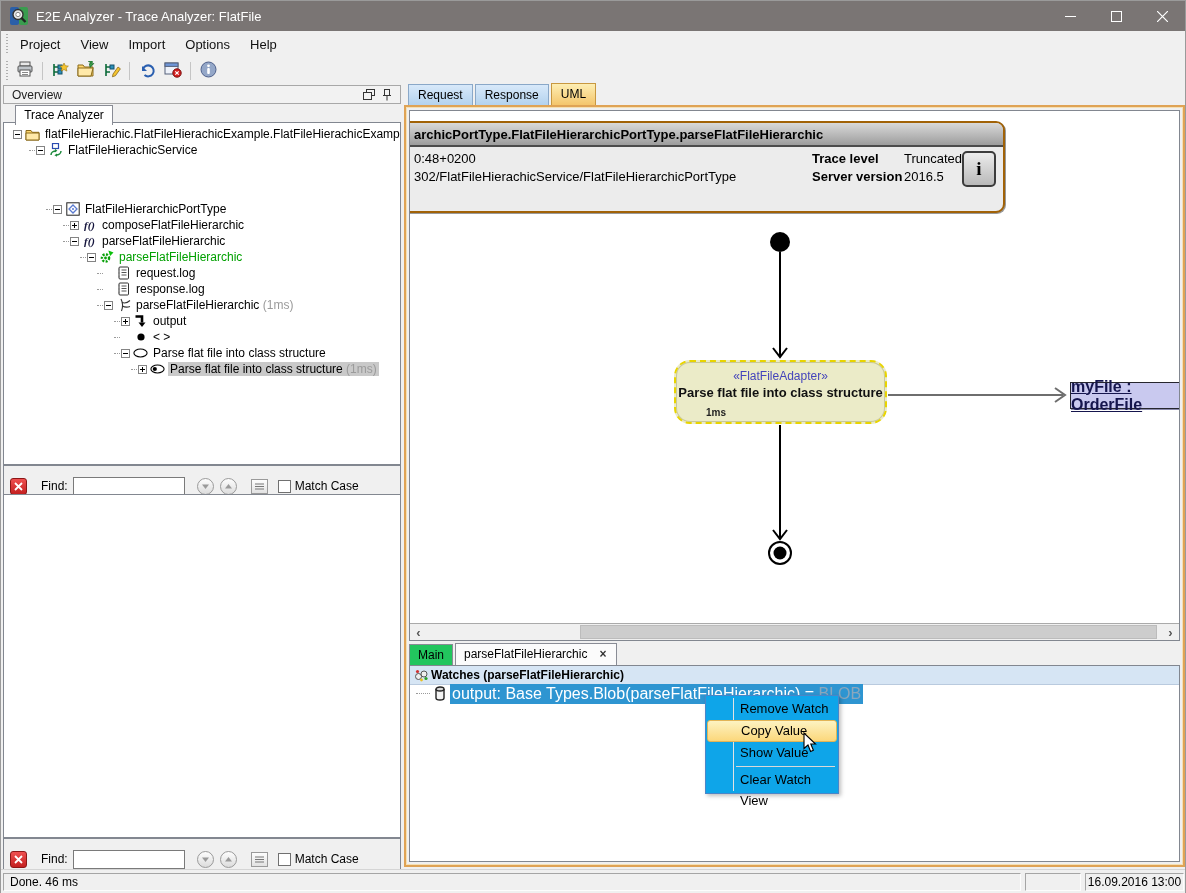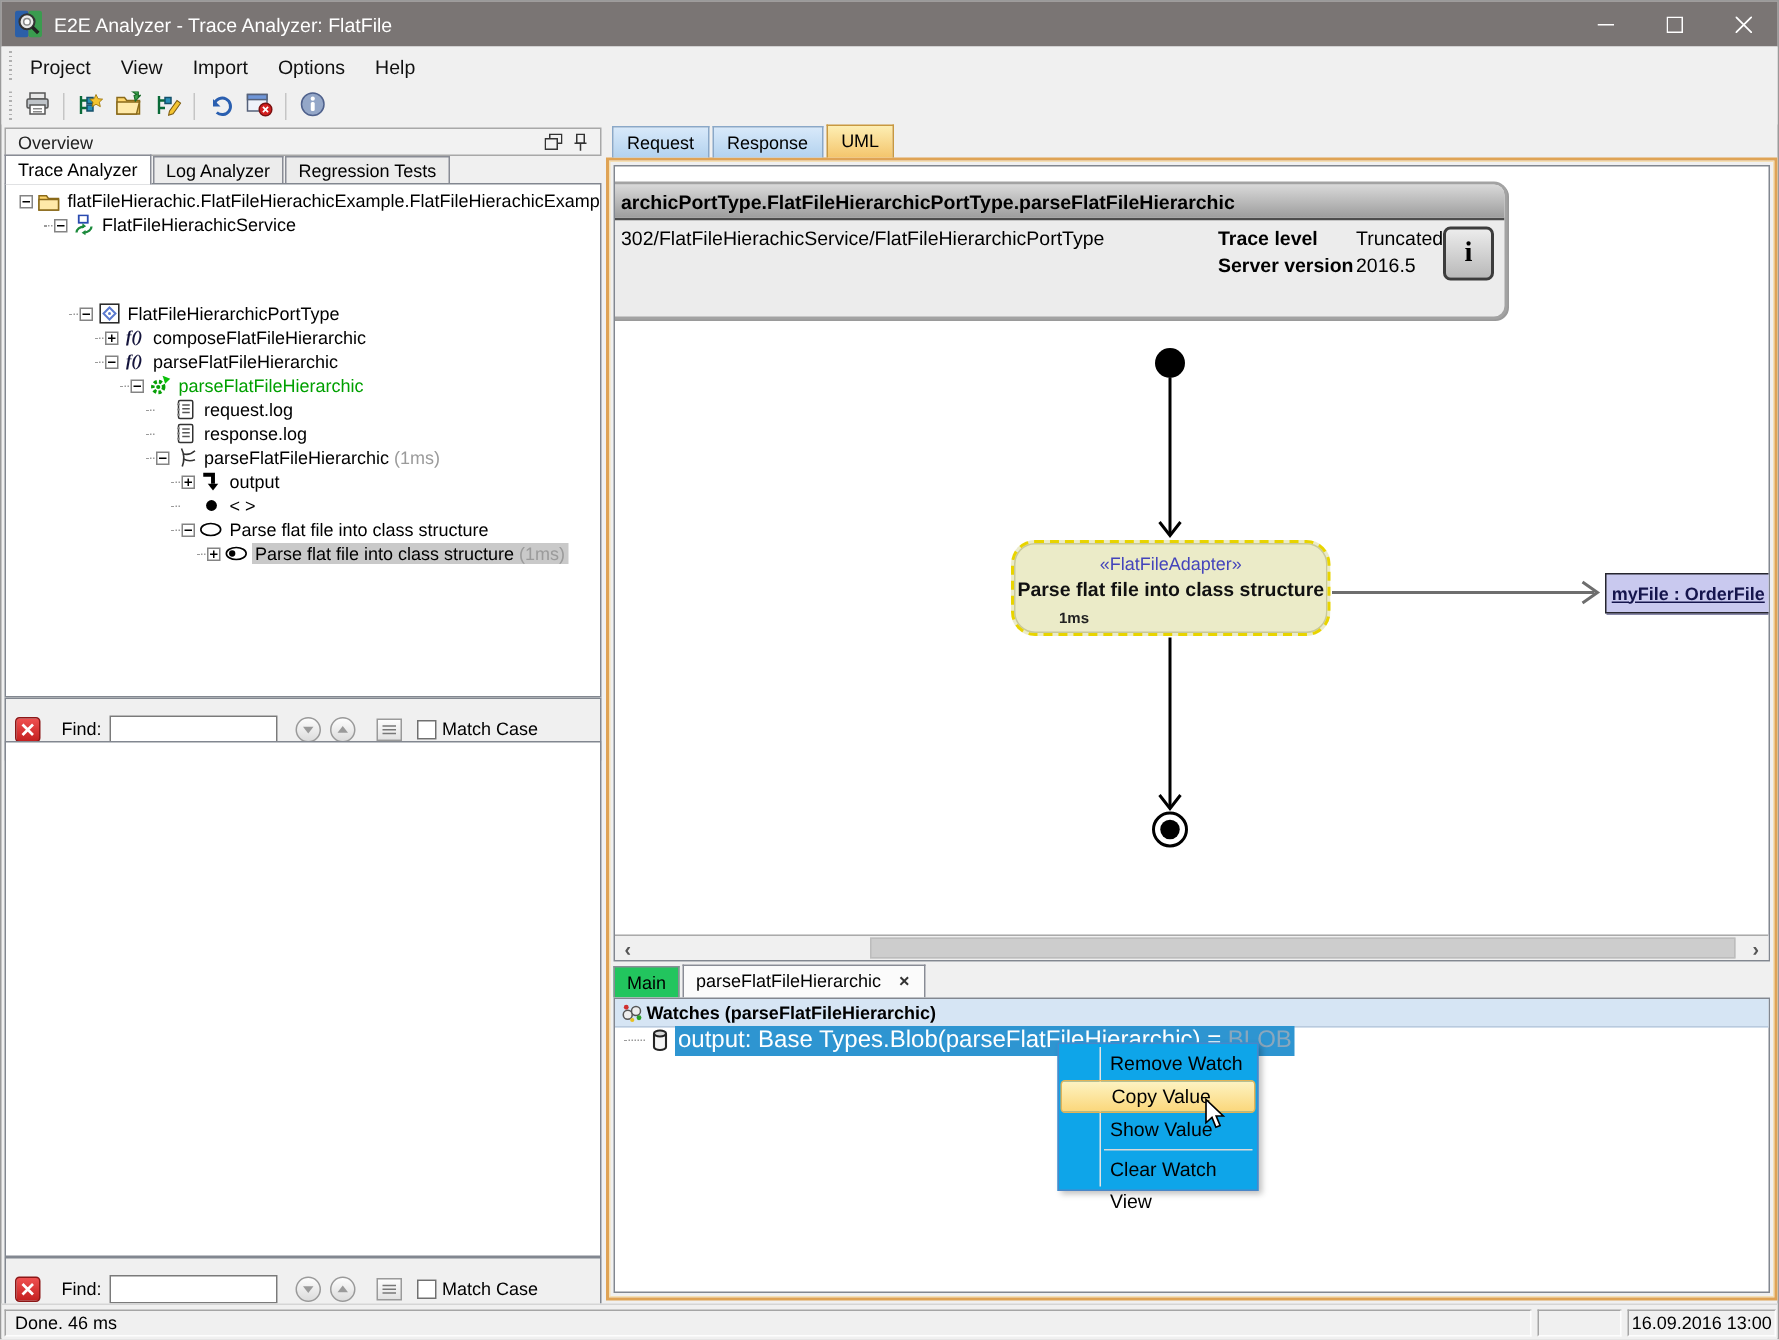--- a/index.html
+++ b/index.html
@@ -21,21 +21,21 @@
   
   #toolbar { position:absolute; left:0; top:57px; width:100%; height:25px; background:#f0f0f0; display:flex; align-items:center; }
   .tb-btn { width:26px; height:22px; display:flex; align-items:center; justify-content:center; border:1px solid transparent; }
   .tb-sep { width:1px; height:18px; background:#c5c5c5; margin:0 4px; }
 
   
   #overview-panel { position:absolute; left:2px; top:84px; width:398px; height:780px; }
   #ov-header { position:absolute; left:0; top:0; width:100%; height:19px; background:#f2f2f2; border:1px solid #a8a8a8; display:flex; align-items:center; padding:0 4px 0 8px; }
   #ov-header .t { flex:1; font-size:12px; color:#222; }
   .ov-ico { width:18px; height:15px; display:flex; align-items:center; justify-content:center; }
-  #left-tabs { position:absolute; left:0; top:20px; height:18px; display:flex; align-items:flex-end; }
+  #left-tabs { position:absolute; left:0; top:20px; height:18px; display:flex; align-items:flex-end;flex-direction:column; }
   .ltab { font-size:12px; padding:2px 8px 2px 8px; border:1px solid #898c95; border-bottom:none; background:#ececec; margin-right:1px; position:relative; }
   .ltab.active { background:#fff; padding-bottom:3px; z-index:2; }
   #tree-box { position:absolute; left:0; top:37px; width:100%; height:343px; background:#fff; border:1px solid #828790; overflow:hidden; }
   .trow { height:16px; display:flex; align-items:center; white-space:nowrap; font-size:12px; }
   .stub { display:inline-block; width:6px; height:1px; border-top:1px dotted #9a9a9a; margin-right:1px; }
   .expander { width:9px; height:9px; border:1px solid #848484; background:#fff; position:relative; flex:none; margin-right:3px; }
   .expander::before { content:""; position:absolute; left:1px; top:3px; width:5px; height:1px; background:#000; }
   .expander.plus::after { content:""; position:absolute; left:3px; top:1px; width:1px; height:5px; background:#000; }
   .expander.none { visibility:hidden; }
   .ticon { width:15px; height:14px; flex:none; margin-right:3px; display:flex; align-items:center; justify-content:center; }
@@ -58,34 +58,34 @@
   #right-panel { position:absolute; left:403px; top:84px; width:781px; height:782px; }
   #right-tabs { position:absolute; left:4px; top:0; height:20px; display:flex; align-items:flex-end; z-index:3; }
   .rtab { font-size:12px; padding:3px 9px; border:1px solid #8aa8c8; border-bottom:none; background:linear-gradient(#d8e9fa,#b3d2ee); margin-right:2px; }
   .rtab.active { background:linear-gradient(#fdeeb3,#f4c56c); border-color:#c89840; padding-bottom:4px; }
   #rcontent { position:absolute; left:0; top:20px; width:781px; height:762px; border:2px solid #dfa355; background:#f0f0f0; box-shadow:inset 0 0 0 1px #f5e0b5; }
 
   #diagram { position:absolute; left:3px; top:3px; width:771px; height:531px; background:#fff; border:1px solid #828790; overflow:hidden; }
   #dsvg { position:absolute; left:0; top:0; }
 
   
-  #dh { position:absolute; left:-75px; top:10px; width:670px; height:92px; border:2px solid #a3a3a3; border-radius:9px; background:#ececec; box-shadow:1px 1px 0 #9a9a9a; }
+  #dh { position:absolute; left:-75px; top:10px; width:670px; height:92px; border:2px solid #a16207; border-radius:9px; background:#ececec; box-shadow:1px 1px 0 #9a9a9a; }
   #dh-bar { height:24px; border-bottom:2px solid #4c4c4c; border-radius:7px 7px 0 0; background:linear-gradient(#d9d9d9,#9d9d9d); display:flex; align-items:center; overflow:hidden; }
   #dh-bar .t { font-size:13px; font-weight:bold; padding-left:77px; white-space:nowrap; }
   #dh-body { position:relative; height:44px; font-size:13px; }
   #dh-left { position:absolute; left:77px; top:3px; line-height:18px; white-space:nowrap; }
   #dh-right { position:absolute; left:475px; top:3px; line-height:18px; white-space:nowrap; }
   #dh-right .lbl { display:inline-block; width:92px; font-weight:bold; }
   #dh-info { position:absolute; right:7px; top:4px; bottom:4px; width:34px; border:2px solid #3c3c3c; border-radius:5px; background:linear-gradient(#ececec,#b9b9b9); display:flex; align-items:center; justify-content:center; font-family:"Liberation Serif","DejaVu Serif",serif; font-weight:bold; font-size:19px; }
 
   #activity { position:absolute; left:264px; top:249px; width:213px; height:64px; background:#ebebc8; border:2px dashed #e8d400; border-radius:16px; box-shadow:inset 0 0 0 1px #c8c89a; text-align:center; }
   #activity .stereo { margin-top:7px; font-size:12px; color:#4444bb; }
   #activity .nm { margin-top:2px; font-size:13px; font-weight:bold; color:#111; }
   #activity .dur { position:absolute; left:30px; bottom:4px; font-size:10px; font-weight:bold; color:#222; }
-  #objnode { position:absolute; left:660px; top:271px; width:111px; height:27px; background:#c9c9ef; border:1px solid #26262e; display:flex; align-items:center; justify-content:center; font-size:12px; font-weight:bold; color:#15154d; text-decoration:underline; box-shadow:1px 1px 0 #8888aa; }
+  #objnode { position:absolute; left:660px; top:271px; width:111px; height:27px; background:#c9c9ef; border:1px solid #26262e; display:flex; align-items:center; justify-content:center; font-size:16px; font-weight:bold; color:#15154d; text-decoration:underline; box-shadow:1px 1px 0 #8888aa; }
 
   
   #dhsb { position:absolute; left:0; right:0; bottom:0; height:17px; background:#f0f0f0; border-top:1px solid #aaa; }
   .sb-arrow { position:absolute; top:0; width:17px; height:16px; display:flex; align-items:center; justify-content:center; color:#555; font-size:13px; font-weight:bold; background:#f0f0f0; }
   #sb-left { left:0; }  #sb-right { right:0; }
   #sb-thumb { position:absolute; left:170px; top:1px; width:577px; height:14px; background:#cdcdcd; border:1px solid #bcbcbc; }
 
   
   #subtabs { position:absolute; left:3px; top:536px; height:22px; display:flex; align-items:flex-end; }
   .stab { font-size:12px; padding:3px 8px; border:1px solid #898c95; border-bottom:none; background:#22c55e; margin-right:2px; display:flex; align-items:center; }
@@ -472,20 +472,21 @@
           <circle cx="370" cy="442" r="11" fill="none" stroke="#000" stroke-width="2"></circle>
           <circle cx="370" cy="442" r="6.5" fill="#000"></circle>
         </svg>
 
         <div id="dh">
           <div id="dh-bar">
             <span class="t">archicPortType.FlatFileHierarchicPortType.parseFlatFileHierarchic</span>
           </div>
           <div id="dh-body">
             <div id="dh-left">
+              <div>0:48+0200</div>
               <div>302/FlatFileHierachicService/FlatFileHierarchicPortType</div>
             </div>
             <div id="dh-right">
               <div><span class="lbl">Trace level</span><span>Truncated</span></div>
               <div><span class="lbl">Server version</span><span>2016.5</span></div>
             </div>
             <div id="dh-info">i</div>
           </div>
         </div>
 

